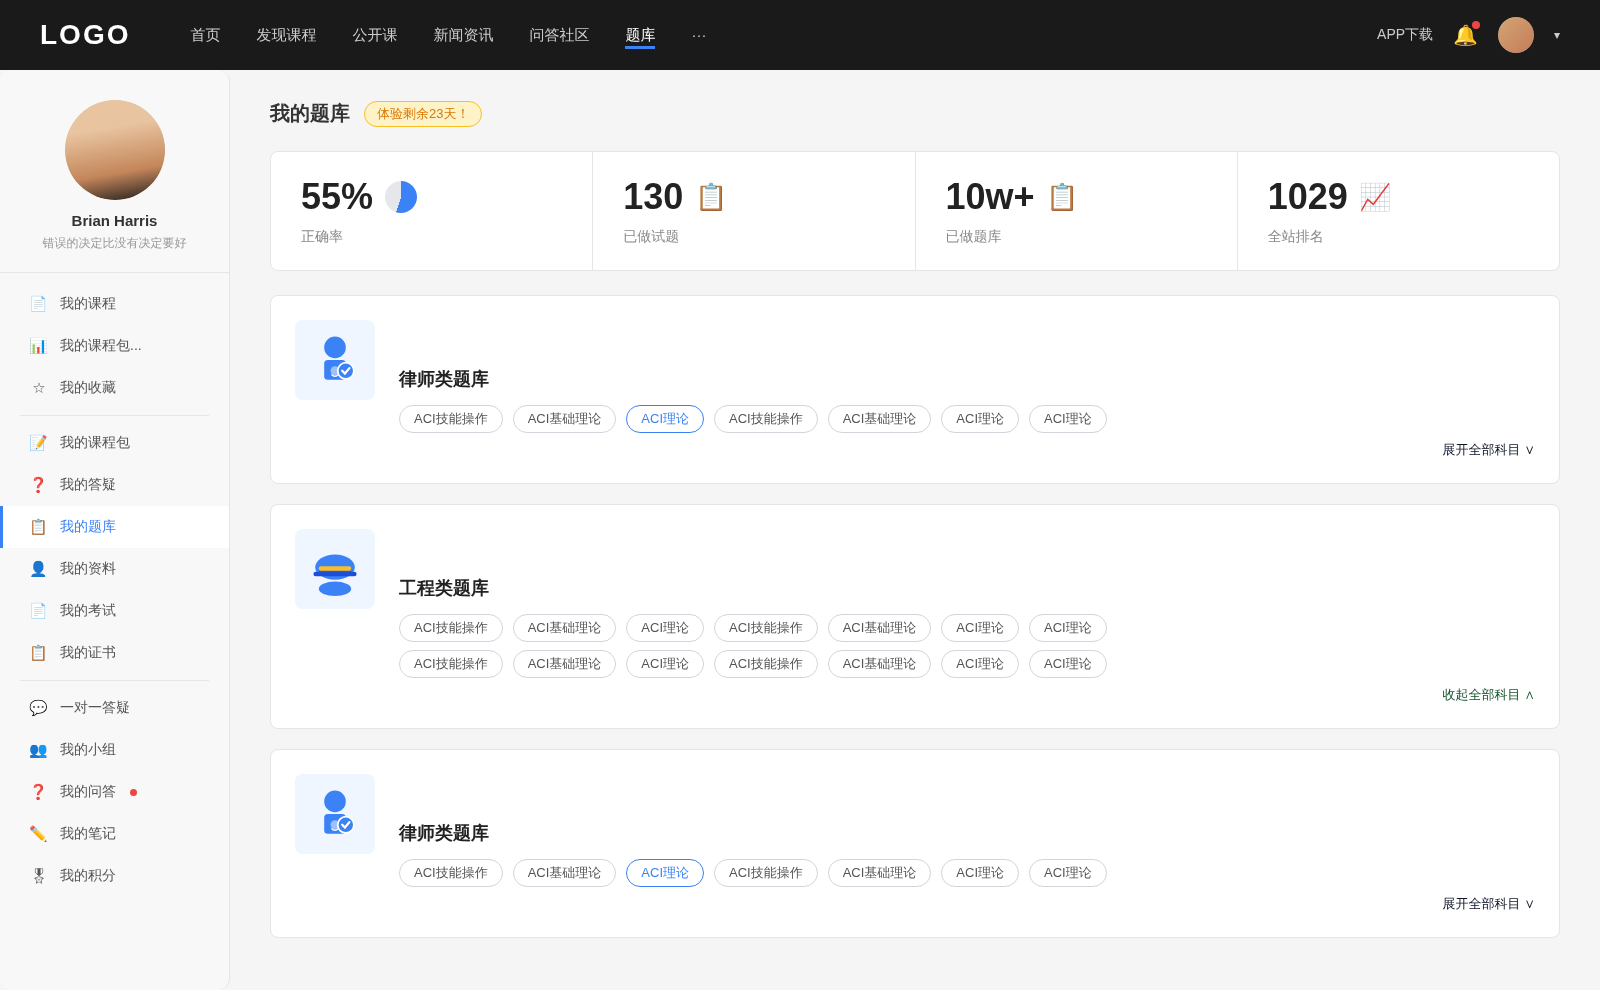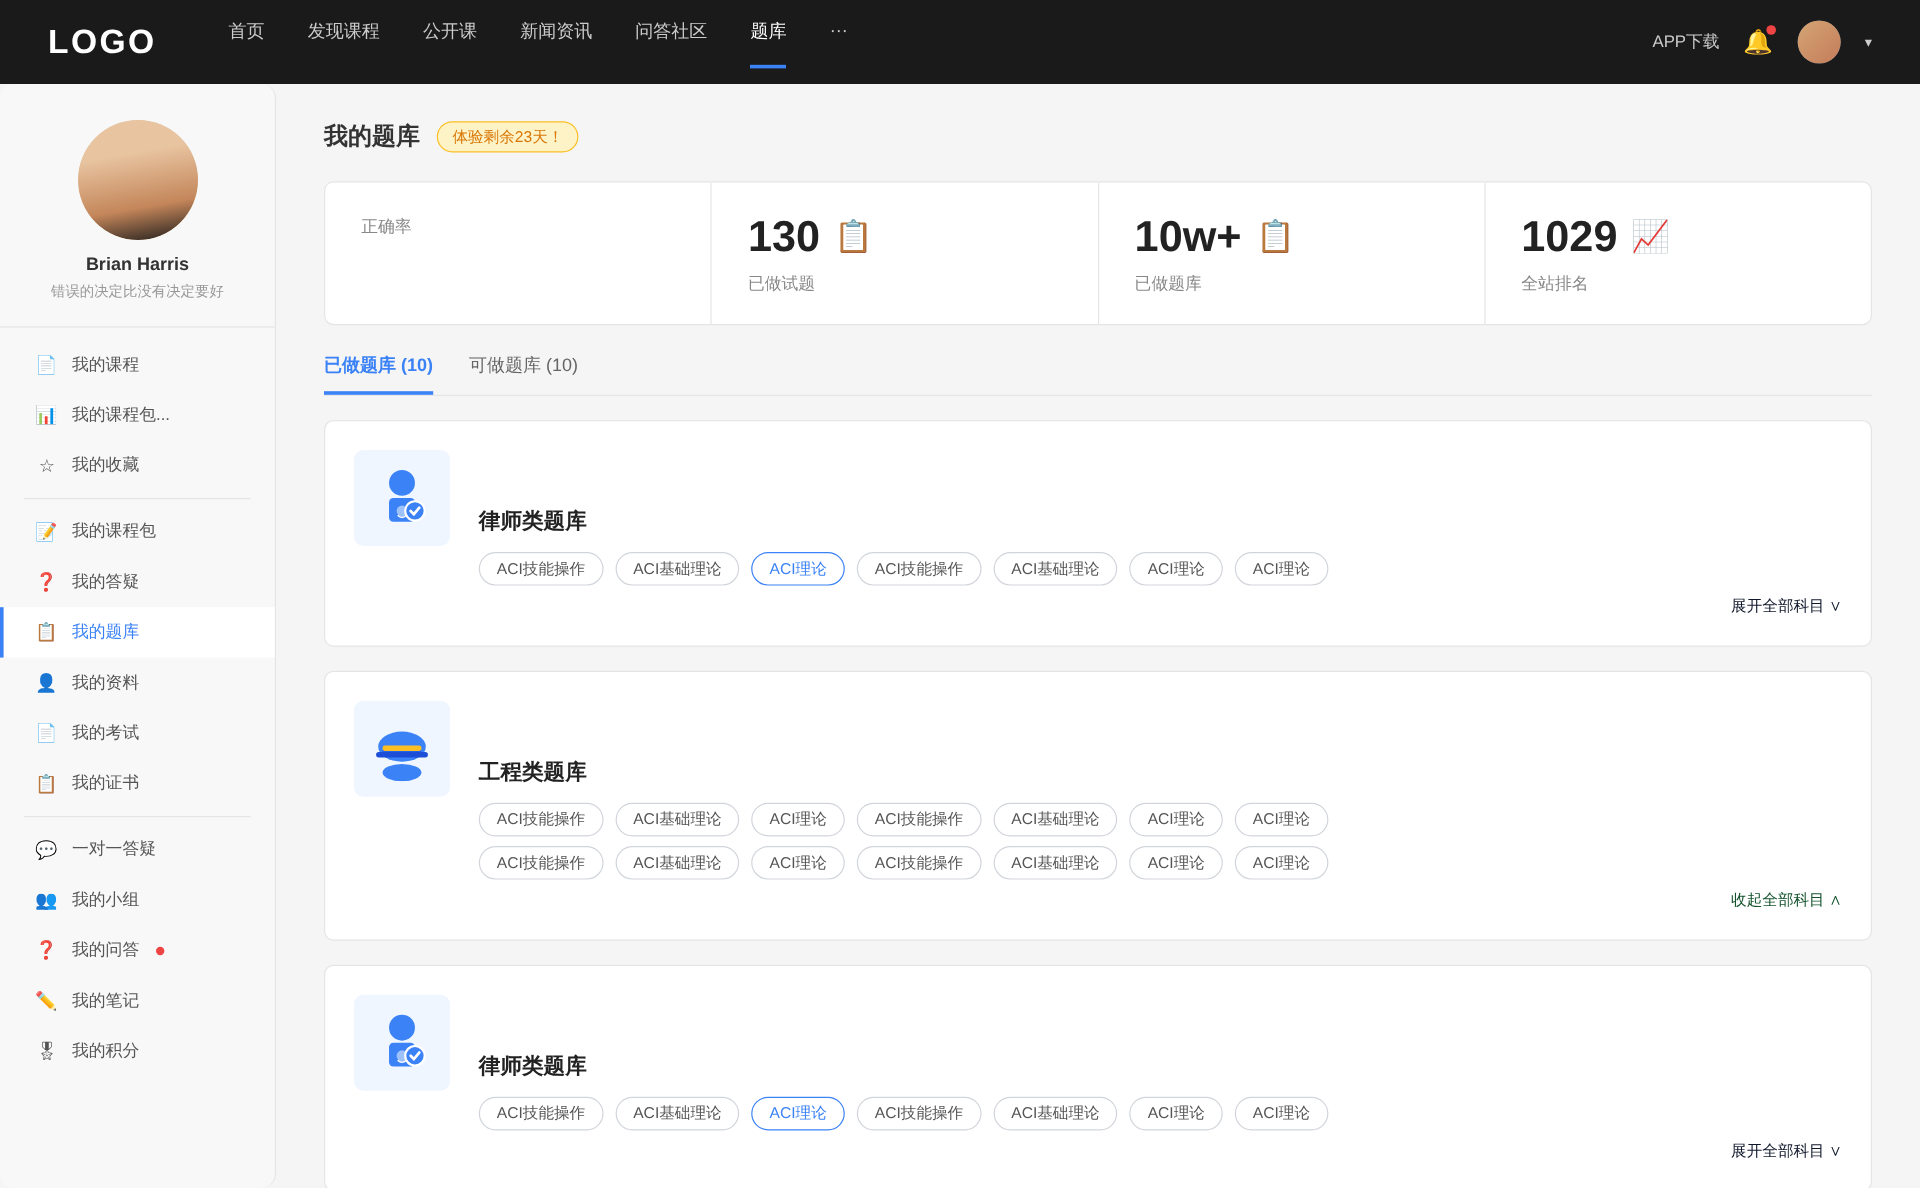--- a/index.html
+++ b/index.html
@@ -30,21 +30,21 @@
     }
     .nav-item {
       color: #ccc;
       font-size: 15px;
       cursor: pointer;
       padding: 4px 0;
     }
     .nav-item.active {
       color: white;
       border-bottom: 3px solid #3b82f6;
-      padding-bottom: 18px;
+      padding-bottom: 1px;
     }
     .nav-right {
       display: flex;
       align-items: center;
       gap: 20px;
     }
     .nav-app-download { color: #ccc; font-size: 14px; cursor: pointer; }
     .nav-bell {
       color: #ccc;
       font-size: 20px;
@@ -425,20 +425,24 @@
   <main class="main">
 
     <div class="page-header">
       <h1 class="page-title">我的题库</h1>
       <span class="trial-badge">体验剩余23天！</span>
     </div>
 
     <div class="stats-row">
 
       <div class="stat-card">
+        <div class="stat-top">
+          <span class="stat-value">55%</span>
+          <div class="pie-chart"></div>
+        </div>
         <div class="stat-label">正确率</div>
       </div>
 
       <div class="stat-card">
         <div class="stat-top">
           <span class="stat-value">130</span>
           <span class="stat-icon" style="color:#22c55e; font-size:26px;">📋</span>
         </div>
         <div class="stat-label">已做试题</div>
       </div>
@@ -453,24 +457,20 @@
 
       <div class="stat-card">
         <div class="stat-top">
           <span class="stat-value">1029</span>
           <span class="stat-icon" style="color:#ef4444; font-size:26px;">📈</span>
         </div>
         <div class="stat-label">全站排名</div>
       </div>
     </div>
 
-    <div class="tabs">
-      <span class="tab active">已做题库 (10)</span>
-      <span class="tab">可做题库 (10)</span>
-    </div>
 
     <div class="bank-card">
       <div class="bank-icon-wrap">
         <svg class="bank-icon-svg" viewBox="0 0 60 60">
           <circle cx="30" cy="16" r="12" fill="#3b82f6"></circle>
           <rect x="18" y="30" width="24" height="22" rx="4" fill="#3b82f6"></rect>
           <circle cx="30" cy="42" r="5" fill="white" opacity="0.5"></circle>
           <path d="M26 46 Q30 50 34 46" stroke="white" stroke-width="1.5" fill="none"></path>
 
           <circle cx="42" cy="42" r="9" fill="#3b82f6" stroke="white" stroke-width="2"></circle>

